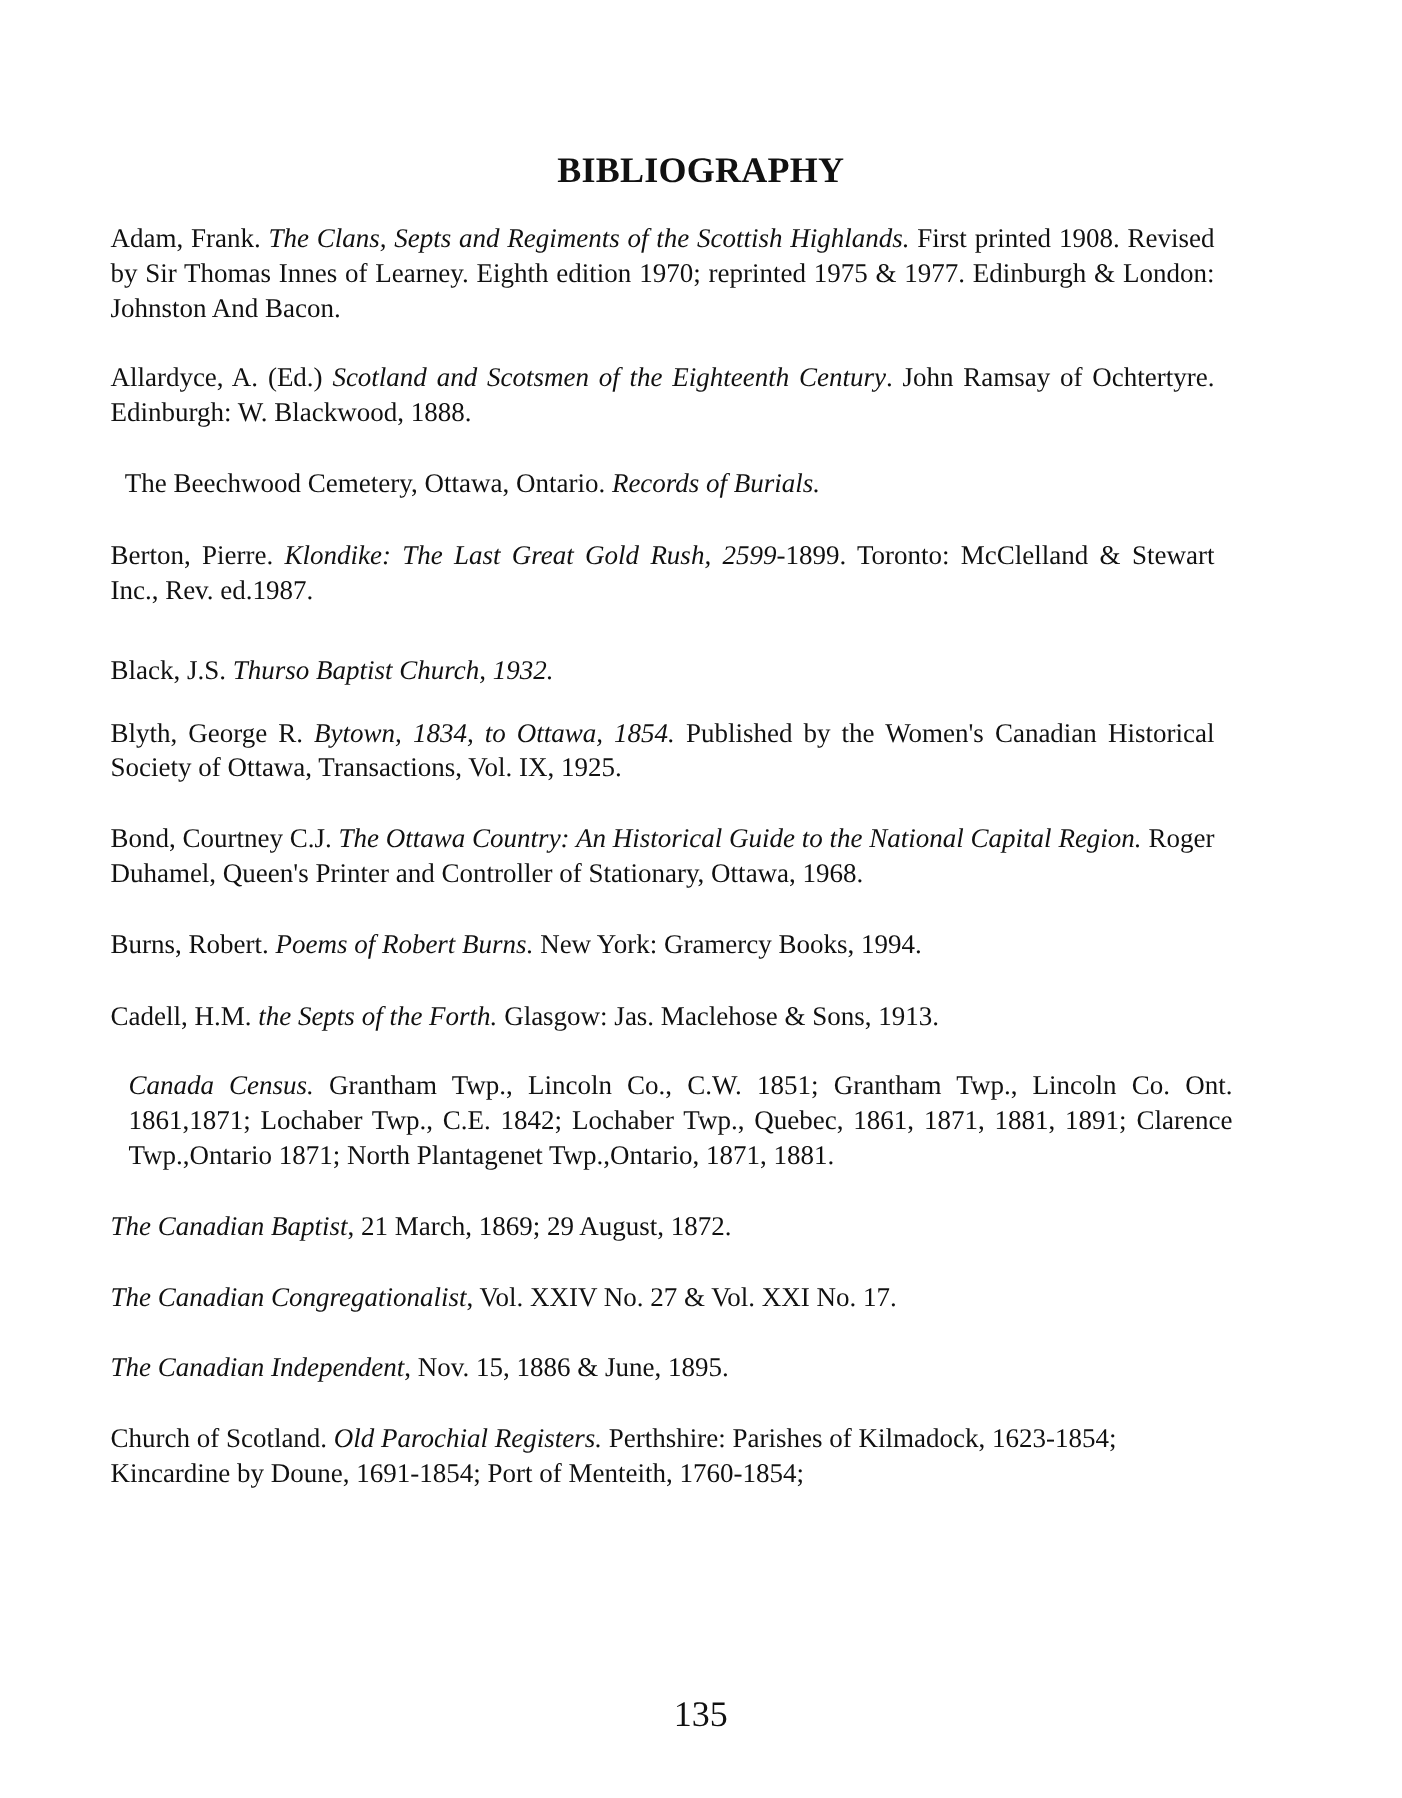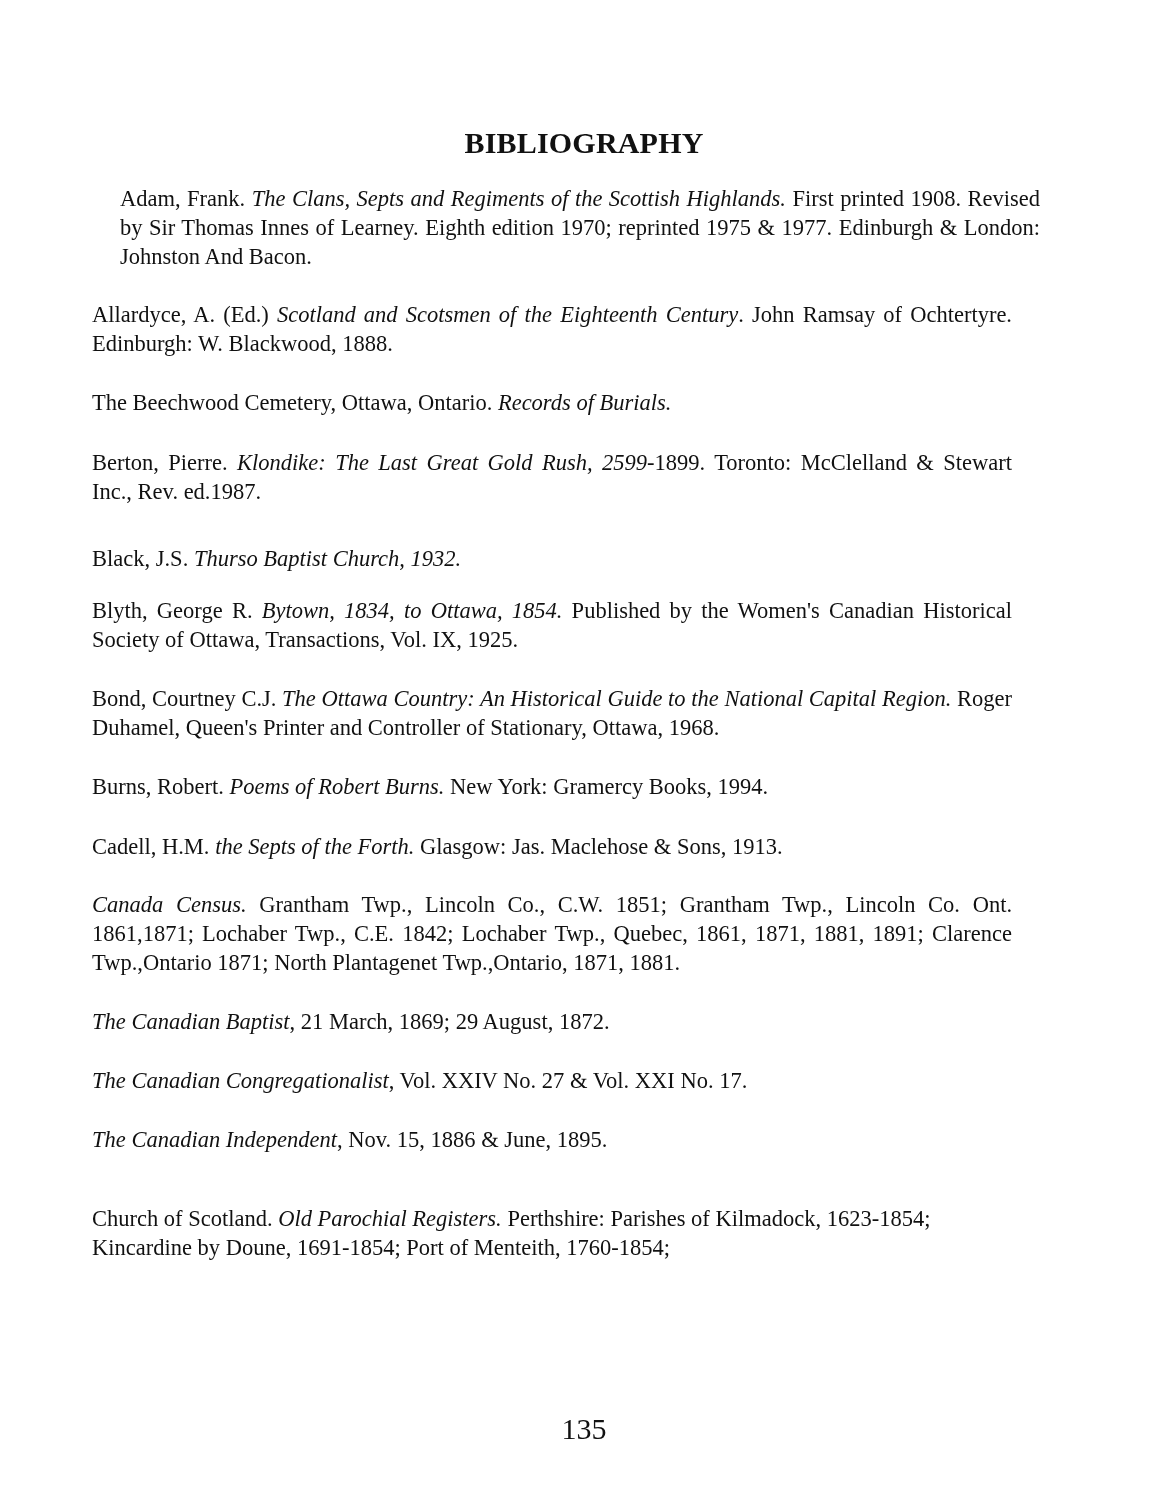--- a/index.html
+++ b/index.html
@@ -49,29 +49,29 @@
       font-size: 30px;
     }
   </style>
 </head>
 <body>
 
 <div class="page-title">BIBLIOGRAPHY</div>
 
 <div class="entries">
 
-  <p class="entry" style="position:absolute;top:0;width:920px;margin-left:28px;">
+  <p class="entry" style="position:absolute;top:0;width:920px;">
     <span>Adam, Frank. </span><span class="it">The Clans, Septs and Regiments of the Scottish Highlands.</span><span>  First printed 1908.  Revised by Sir Thomas Innes of Learney.  Eighth edition 1970; reprinted 1975 &amp; 1977. Edinburgh &amp; London: Johnston And Bacon.</span>
   </p>
 
   <p class="entry" style="position:absolute;top:116px;width:920px;">
     <span>Allardyce, A. (Ed.) </span><span class="it">Scotland and Scotsmen of the Eighteenth Century</span><span>. John Ramsay of Ochtertyre.  Edinburgh: W. Blackwood, 1888.</span>
   </p>
 
-  <p class="entry" style="position:absolute;top:204px;width:920px;">
+  <p class="entry" style="position:absolute;top:204px;width:920px;margin-left:12px;">
     <span>The Beechwood Cemetery, Ottawa, Ontario. </span><span class="it">Records of Burials.</span><span></span>
   </p>
 
   <p class="entry" style="position:absolute;top:264px;width:920px;">
     <span>Berton, Pierre. </span><span class="it">Klondike: The Last Great Gold Rush, 2599</span><span>-1899. Toronto: McClelland &amp; Stewart Inc., Rev. ed.1987.</span>
   </p>
 
   <p class="entry" style="position:absolute;top:360px;width:920px;">
     <span>Black, J.S. </span><span class="it">Thurso Baptist Church, 1932.</span><span></span>
   </p>
@@ -85,35 +85,35 @@
   </p>
 
   <p class="entry" style="position:absolute;top:588px;width:920px;">
     <span>Burns, Robert. </span><span class="it">Poems of Robert Burns.</span><span> New York: Gramercy Books, 1994.</span>
   </p>
 
   <p class="entry" style="position:absolute;top:648px;width:920px;">
     <span>Cadell, H.M. </span><span class="it">the Septs of the Forth.</span><span> Glasgow: Jas. Maclehose &amp; Sons, 1913.</span>
   </p>
 
-  <p class="entry" style="position:absolute;top:706px;width:920px;">
+  <p class="entry" style="position:absolute;top:706px;width:920px;margin-left:15px;">
     <span></span><span class="it">Canada Census.</span><span> Grantham Twp., Lincoln Co., C.W. 1851; Grantham Twp., Lincoln Co. Ont. 1861,1871; Lochaber Twp., C.E. 1842; Lochaber Twp., Quebec, 1861, 1871, 1881, 1891; Clarence Twp.,Ontario 1871; North Plantagenet Twp.,Ontario, 1871, 1881.</span>
   </p>
 
   <p class="entry" style="position:absolute;top:823px;width:920px;">
     <span></span><span class="it">The Canadian Baptist</span><span>, 21 March, 1869; 29 August, 1872.</span>
   </p>
 
   <p class="entry" style="position:absolute;top:882px;width:920px;">
     <span></span><span class="it">The Canadian Congregationalist</span><span>, Vol.  XXIV No. 27 &amp; Vol.  XXI No. 17.</span>
   </p>
 
   <p class="entry" style="position:absolute;top:941px;width:920px;">
     <span></span><span class="it">The Canadian Independent</span><span>, Nov. 15, 1886 &amp; June, 1895.</span>
   </p>
 
-  <p class="entry" style="position:absolute;top:1000px;width:920px;text-align:left;margin-top:20px;">
+  <p class="entry" style="position:absolute;top:1000px;width:920px;text-align:left;">
     <span>Church of Scotland. </span><span class="it">Old Parochial Registers.</span><span>  Perthshire: Parishes of Kilmadock, 1623-1854; Kincardine by Doune, 1691-1854; Port of Menteith, 1760-1854;</span>
   </p>
 
 </div>
 
 <div class="page-number">135</div>
 
 </body></html>

